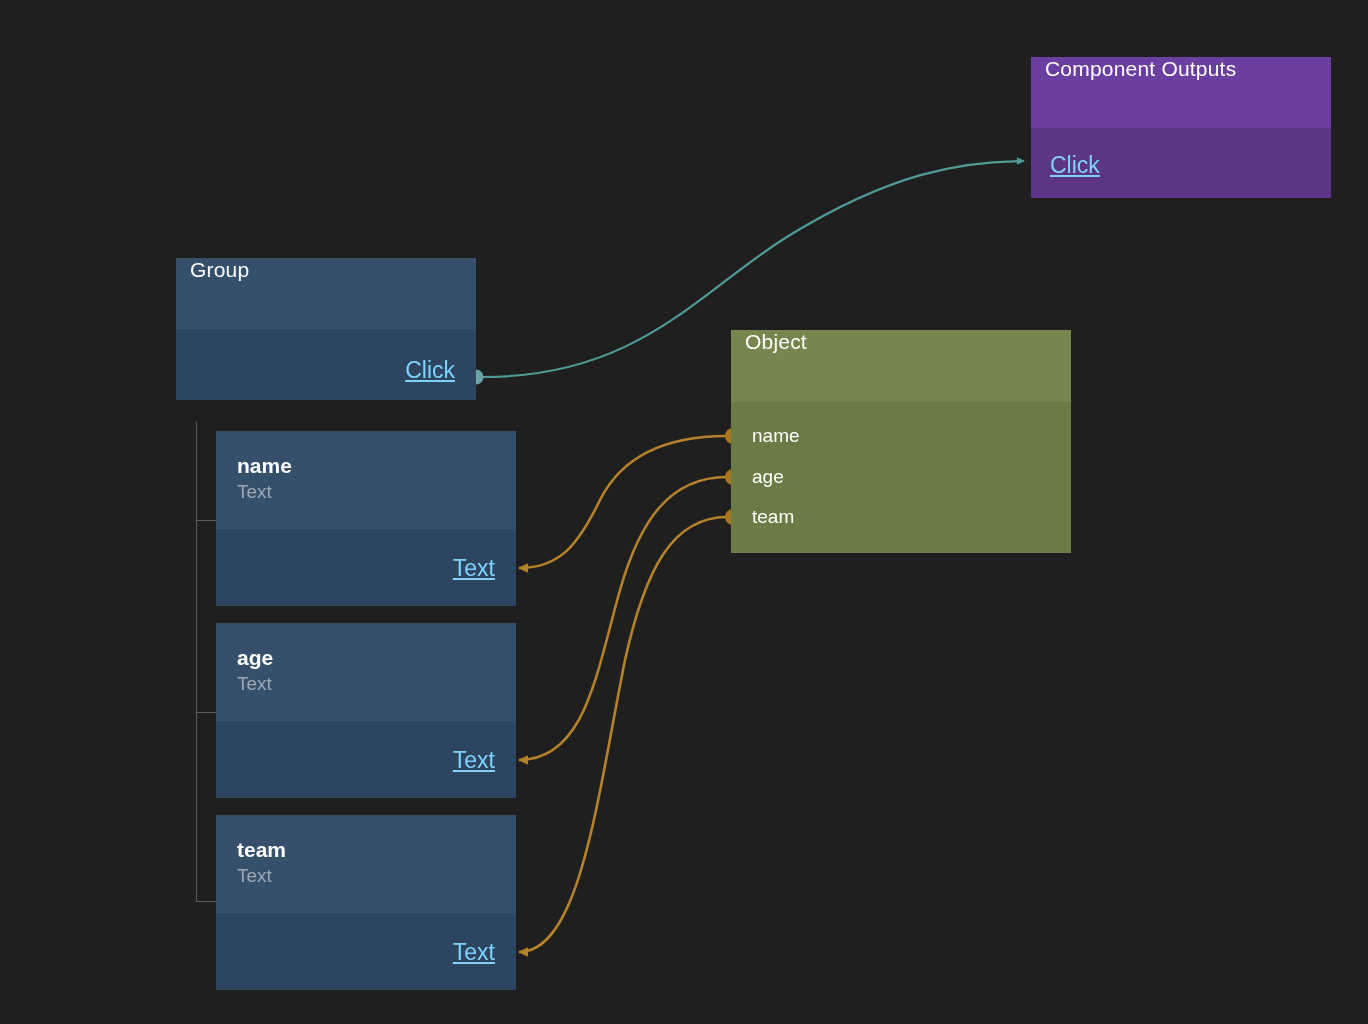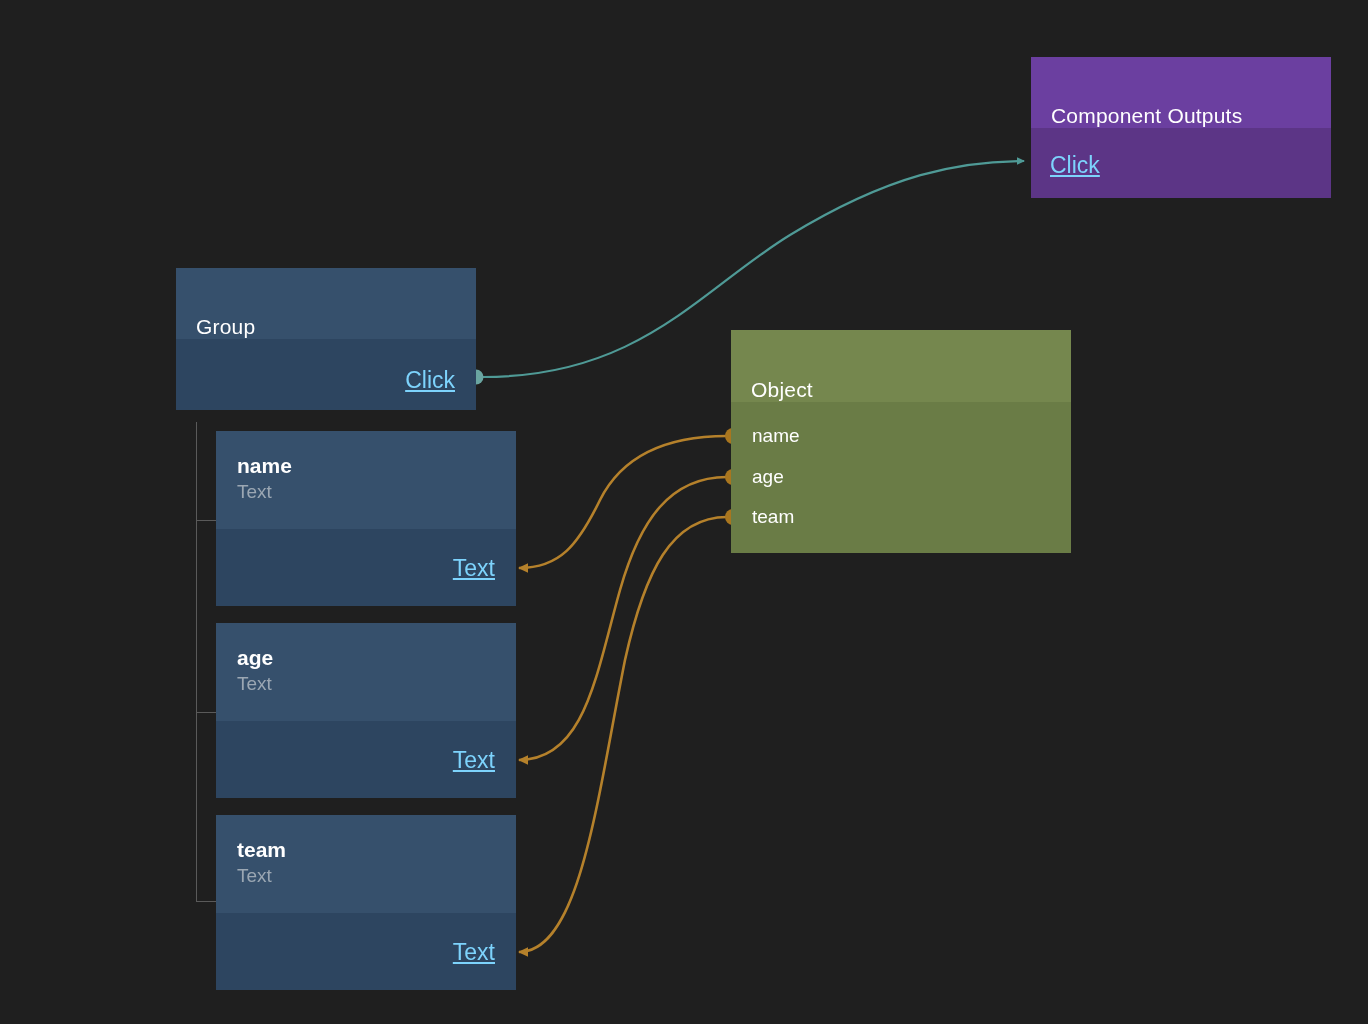--- a/index.html
+++ b/index.html
@@ -22,36 +22,36 @@
     width: 1368px;
     height: 1024px;
     pointer-events: none;
   }
   .node {
     position: absolute;
     overflow: hidden;
   }
   .node-header {
     display: flex;
-    align-items: flex-end;
-    padding-left: 20px;
+    align-items: flex-start;
+    padding-left: 14px;
   }
   .node-title {
     color: #ffffff;
     font-size: 21px;
     letter-spacing: 0.2px;
     white-space: nowrap;
   }
   .node-body {
     position: relative;
     width: 100%;
   }
 
   
-  .node-group { left: 176px; top: 268px; width: 300px; height: 142px; }
+  .node-group { left: 176px; top: 258px; width: 300px; height: 142px; }
   .node-group .node-header { height: 71px; background: #36506c; }
   .node-group .node-body { height: 71px; background: #2d4560; }
   .port-row-out {
     position: absolute;
     right: 21px;
     display: flex;
     align-items: center;
     justify-content: flex-end;
   }
   .port-label {

